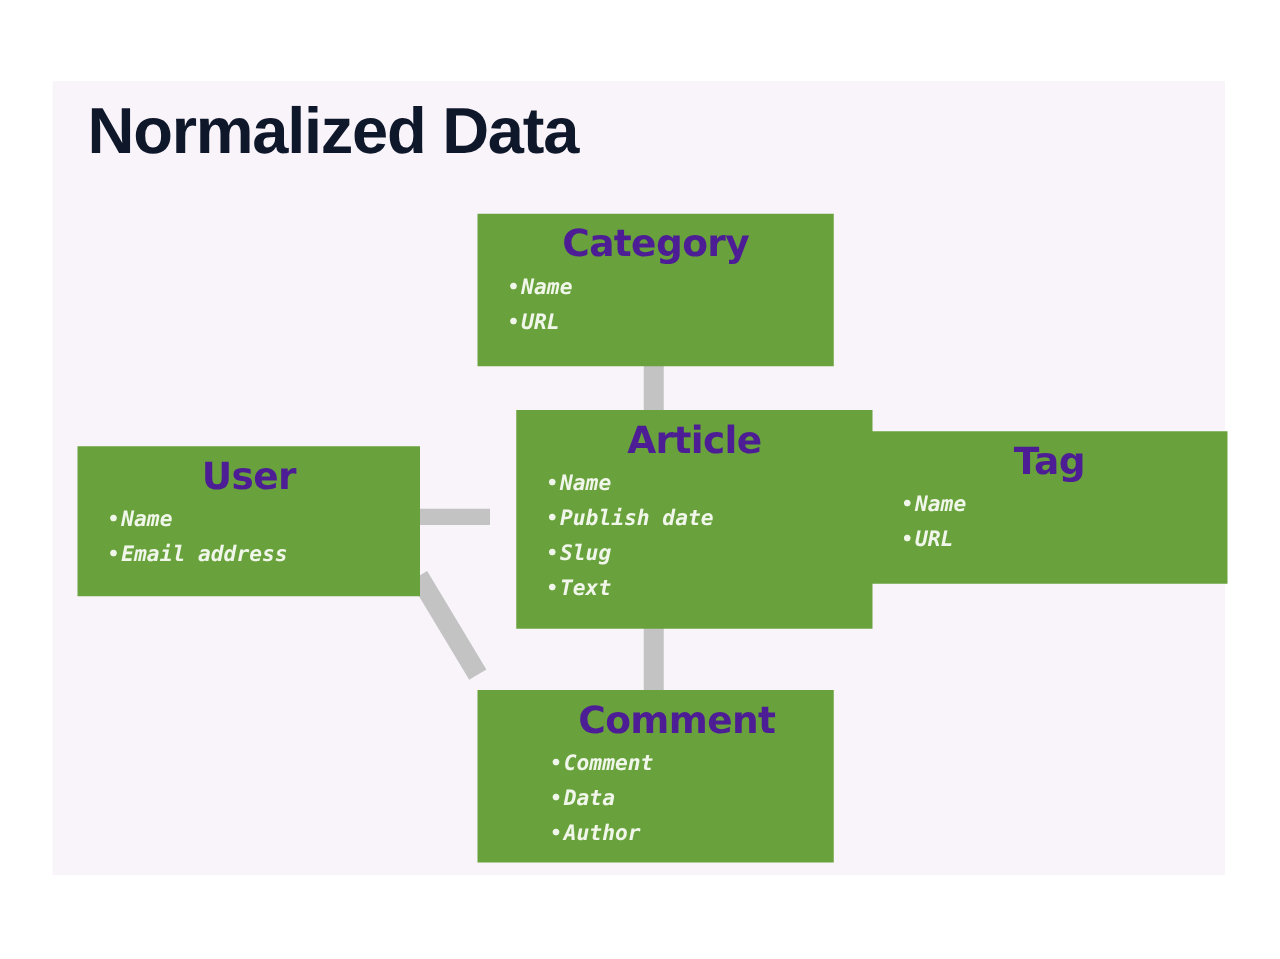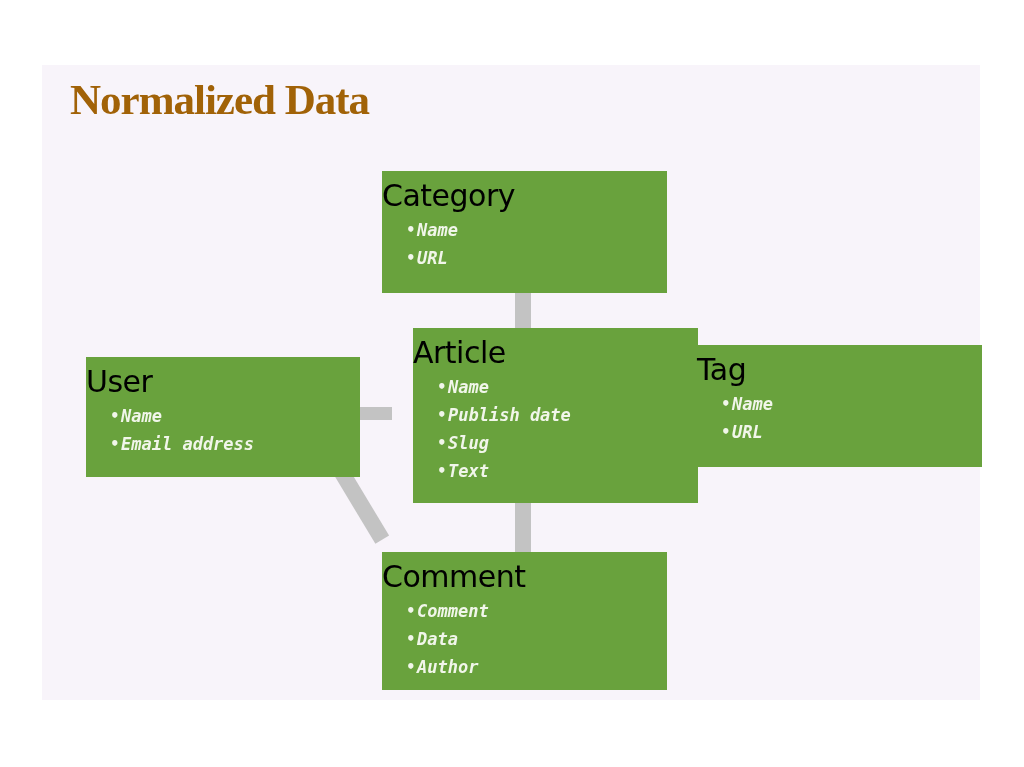--- a/index.html
+++ b/index.html
@@ -21,47 +21,48 @@
     top: 65px;
     width: 938px;
     height: 635px;
     background: #f8f4fa;
   }
 
   #page-title {
     position: absolute;
     left: 28px;
     top: 10px;
-    font-family: Liberation Serif, serif;
+    font-family: Liberation Sans, sans-serif;
     font-weight: bold;
-    font-size: 43px;
+    font-size: 52px;
     letter-spacing: -1px;
-    color: #a16207;
+    color: #0f172a;
     white-space: nowrap;
   }
 
   
   .connector {
     position: absolute;
     background: #c3c3c3;
     z-index: 1;
   }
 
   
   .entity {
     position: absolute;
     background: #69a23d;
     z-index: 2;
     box-sizing: border-box;
     padding: 8px 0 10px 0;
   }
   .entity-title {
-    color: #000000;
+    text-align: center;
+    color: #4c1d95;
     font-family: "DejaVu Sans", sans-serif;
-    font-weight: normal;
+    font-weight: bold;
     font-size: 30px;
     letter-spacing: -0.5px;
     line-height: 1.15;
     margin-bottom: 2px;
   }
   .entity-fields {
     list-style: none;
     margin: 0;
     padding: 0 0 0 24px;
   }
@@ -78,23 +79,23 @@
     display: inline-block;
     width: 11px;
     font-family: "DejaVu Sans", sans-serif;
     font-size: 15px;
     vertical-align: 1px;
   }
 
   
   #entity-category { left: 340px; top: 106px; width: 285px; height: 122px; }
   #entity-article  { left: 340px; top: 263px; width: 285px; height: 175px; margin-left: 31px; }
-  #entity-user     { left: 44px;  top: 292px; width: 274px; height: 120px; }
+  #entity-user     { left: 20px;  top: 292px; width: 274px; height: 120px; }
   #entity-tag      { left: 655px; top: 280px; width: 285px; height: 122px; }
-  #entity-comment  { left: 340px; top: 487px; width: 285px; height: 138px; }
+  #entity-comment  { left: 340px; top: 487px; width: 285px; height: 138px; padding-left: 34px; }
 
   
   #conn-category-article { left: 473px; top: 215px; width: 16px; height: 60px; }
   #conn-article-comment  { left: 473px; top: 428px; width: 16px; height: 70px; }
   #conn-user-article     { left: 294px; top: 342px; width: 56px; height: 13px; }
   #conn-article-tag      { left: 617px; top: 342px; width: 48px; height: 13px; }
 
   #conn-user-comment {
     position: absolute;
     left: 286px;

